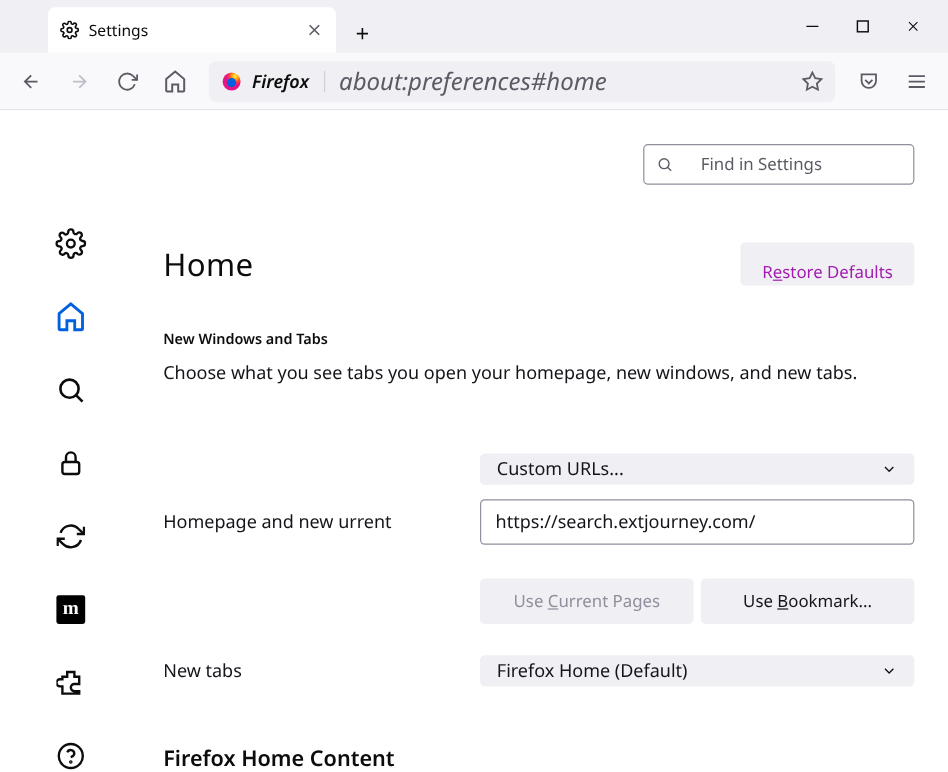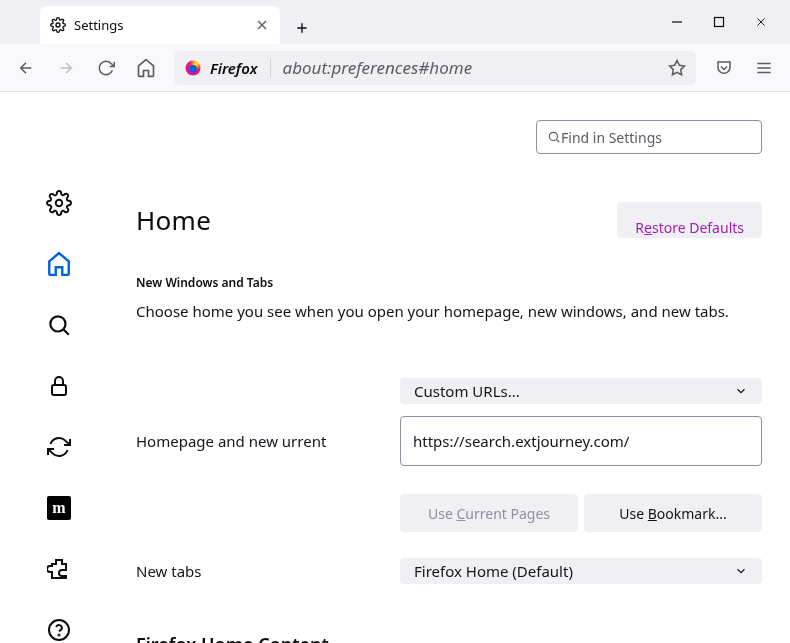--- a/index.html
+++ b/index.html
@@ -16,55 +16,55 @@
 .wc { width: 14px; height: 14px; color: #0c0c0d; cursor: pointer; display: flex; align-items: center; justify-content: center; }
 
 
 .toolbar { height: 48px; display: flex; align-items: center; padding: 0 8px; gap: 4px; background: #f9f9fb; border-bottom: 1px solid #e0e0e6; }
 .tbtn { width: 36px; height: 36px; display: flex; align-items: center; justify-content: center; color: #5b5b66; border-radius: 4px; cursor: pointer; }
 .tbtn.disabled { color: #bfbfc9; cursor: default; }
 .urlbar { flex: 1; height: 34px; background: #f0f0f4; border-radius: 6px; display: flex; align-items: center; padding: 0 10px; gap: 8px; margin: 0 6px; font-style: italic; }
 .urlbar .ff { width: 18px; height: 18px; }
 .urlbar .scheme { color: #0c0c0d; font-size: 15px; font-weight: 600; }
 .urlbar .sep { width: 1px; height: 18px; background: #cfcfd8; margin: 0 4px; }
-.urlbar .addr { color: #5b5b66; font-size: 17px; flex: 1; }
+.urlbar .addr { color: #5b5b66; font-size: 20px; flex: 1; }
 .urlbar .star { color: #5b5b66; cursor: pointer; }
 
 
 .content { position: absolute; top: 92px; left: 0; right: 0; bottom: 0; background: #fff; display: flex; }
 
 
 .sidebar { width: 118px; padding: 98px 0 0 0; display: flex; flex-direction: column; align-items: center; gap: 34px; }
 .sbtn { width: 30px; height: 30px; display: flex; align-items: center; justify-content: center; color: #0c0c0d; cursor: pointer; }
 .sbtn.active svg { stroke: #0060df; fill: #0060df; }
 .sbtn.active.home-ic svg { fill: none; }
 .micon { width: 24px; height: 24px; background: #000; color: #fff; font-weight: 700; font-size: 16px; display: flex; align-items: center; justify-content: center; border-radius: 2px; font-family: Georgia, serif; }
 
 
 .main { flex: 1; padding: 28px 28px 0 18px; position: relative; }
-.search-settings { position: absolute; top: 28px; right: 28px; width: 226px; height: 34px; border: 1px solid #8f8f9d; border-radius: 4px; display: flex; align-items: center; padding: 0 10px; gap: 0; color: #5b5b66; cursor: text; }
+.search-settings { position: absolute; top: 28px; right: 28px; width: 226px; height: 34px; border: 1px solid #8f8f9d; border-radius: 4px; display: flex; align-items: center; padding: 0 10px; gap: 23px; color: #5b5b66; cursor: text; }
 .search-settings svg { width: 14px; height: 14px; }
 .search-settings span { font-size: 14px; }
 
 h1 { font-size: 26px; font-weight: 400; color: #0c0c0d; margin-top: 82px; letter-spacing: 0.3px; }
 .restore { position: absolute; top: 110px; right: 28px; height: 36px; padding: 16px 18px; background: #f0f0f4; border: none; border-radius: 4px; font-size: 14px; color: #a21caf; cursor: pointer; }
 .restore .ul { text-decoration: underline; }
 
 h2 { font-size: 12px; font-weight: 600; color: #0c0c0d; margin-top: 36px; }
 .desc { font-size: 15px; color: #15141a; margin-top: 10px; line-height: 1.4; }
 
 .row { display: flex; align-items: center; margin-top: 44px; gap: 0; }
 .row.tight { margin-top: 12px; }
 .row-label { width: 264px; font-size: 15px; color: #15141a; }
 .row-ctrl { flex: 1; }
 
 .select { width: 100%; height: 26px; background: #f0f0f4; border-radius: 4px; display: flex; align-items: center; padding: 0 14px; font-size: 15px; color: #15141a; cursor: pointer; position: relative; }
 .select .chev { position: absolute; right: 14px; }
 
-.urlinput { width: 100%; height: 50px; border: 1px solid #8f8f9d; border-radius: 4px; padding: 0 12px; font-size: 15px; color: #15141a; background: #fff; }
+.urlinput { width: 100%; height: 38px; border: 1px solid #8f8f9d; border-radius: 4px; padding: 0 12px; font-size: 15px; color: #15141a; background: #fff; }
 
 .btnrow { display: flex; gap: 6px; margin-top: 28px; margin-left: 264px; }
 .btn { flex: 1; height: 38px; background: #f0f0f4; border: none; border-radius: 4px; font-size: 14px; color: #15141a; cursor: pointer; }
 .btn.disabled { color: #8f8f9d; cursor: default; }
 .btn .ul { text-decoration: underline; }
 
 .section2 { font-size: 18px; font-weight: 600; color: #0c0c0d; margin-top: 48px; }
 
 
 
@@ -219,21 +219,21 @@
           <circle cx="11" cy="11" r="7"></circle>
           <path d="M21 21l-5-5"></path>
         </svg>
       <span>Find in Settings</span>
     </div>
 
     <h1>Home</h1>
     <button class="restore"><span>R</span><span class="ul">e</span><span>store Defaults</span></button>
 
     <h2>New Windows and Tabs</h2>
-    <p class="desc">Choose home you see when you open your homepage, new windows, and new tabs.</p>
+    <p class="desc">Choose what you see tabs you open your homepage, new windows, and new tabs.</p>
 
     <div class="row" style="margin-top:56px;">
       <div class="row-label"></div>
       <div class="row-ctrl">
         <div class="select">
           <span>Custom URLs...</span>
           <svg class="chev" width="14" height="14" viewBox="0 0 24 24" fill="none" stroke="currentColor" stroke-width="2">
               <path d="M6 9l6 6 6-6"></path>
             </svg>
         </div>

